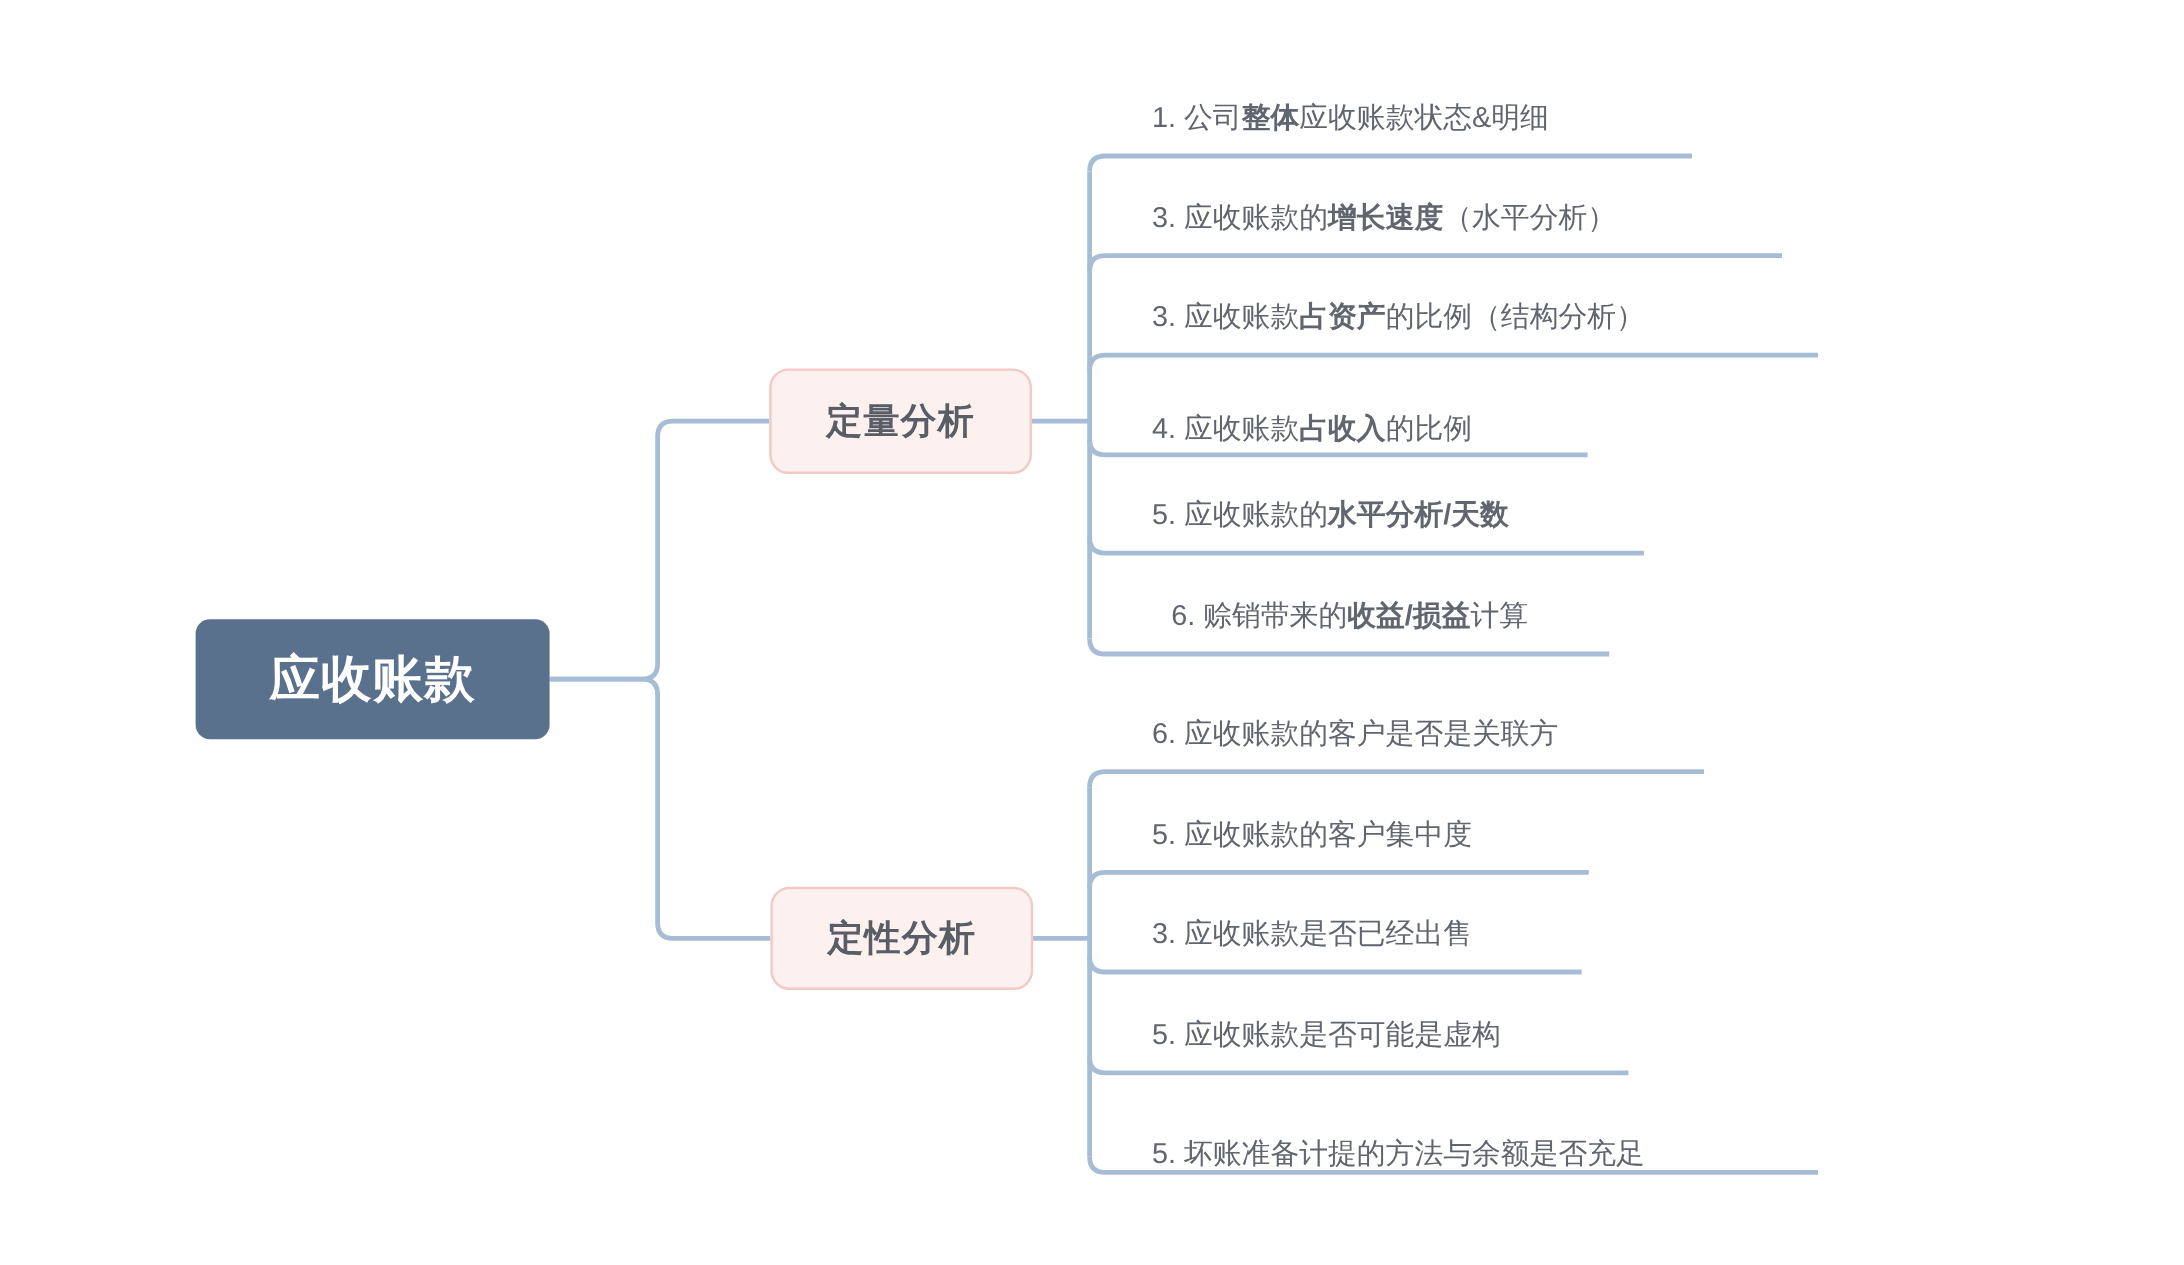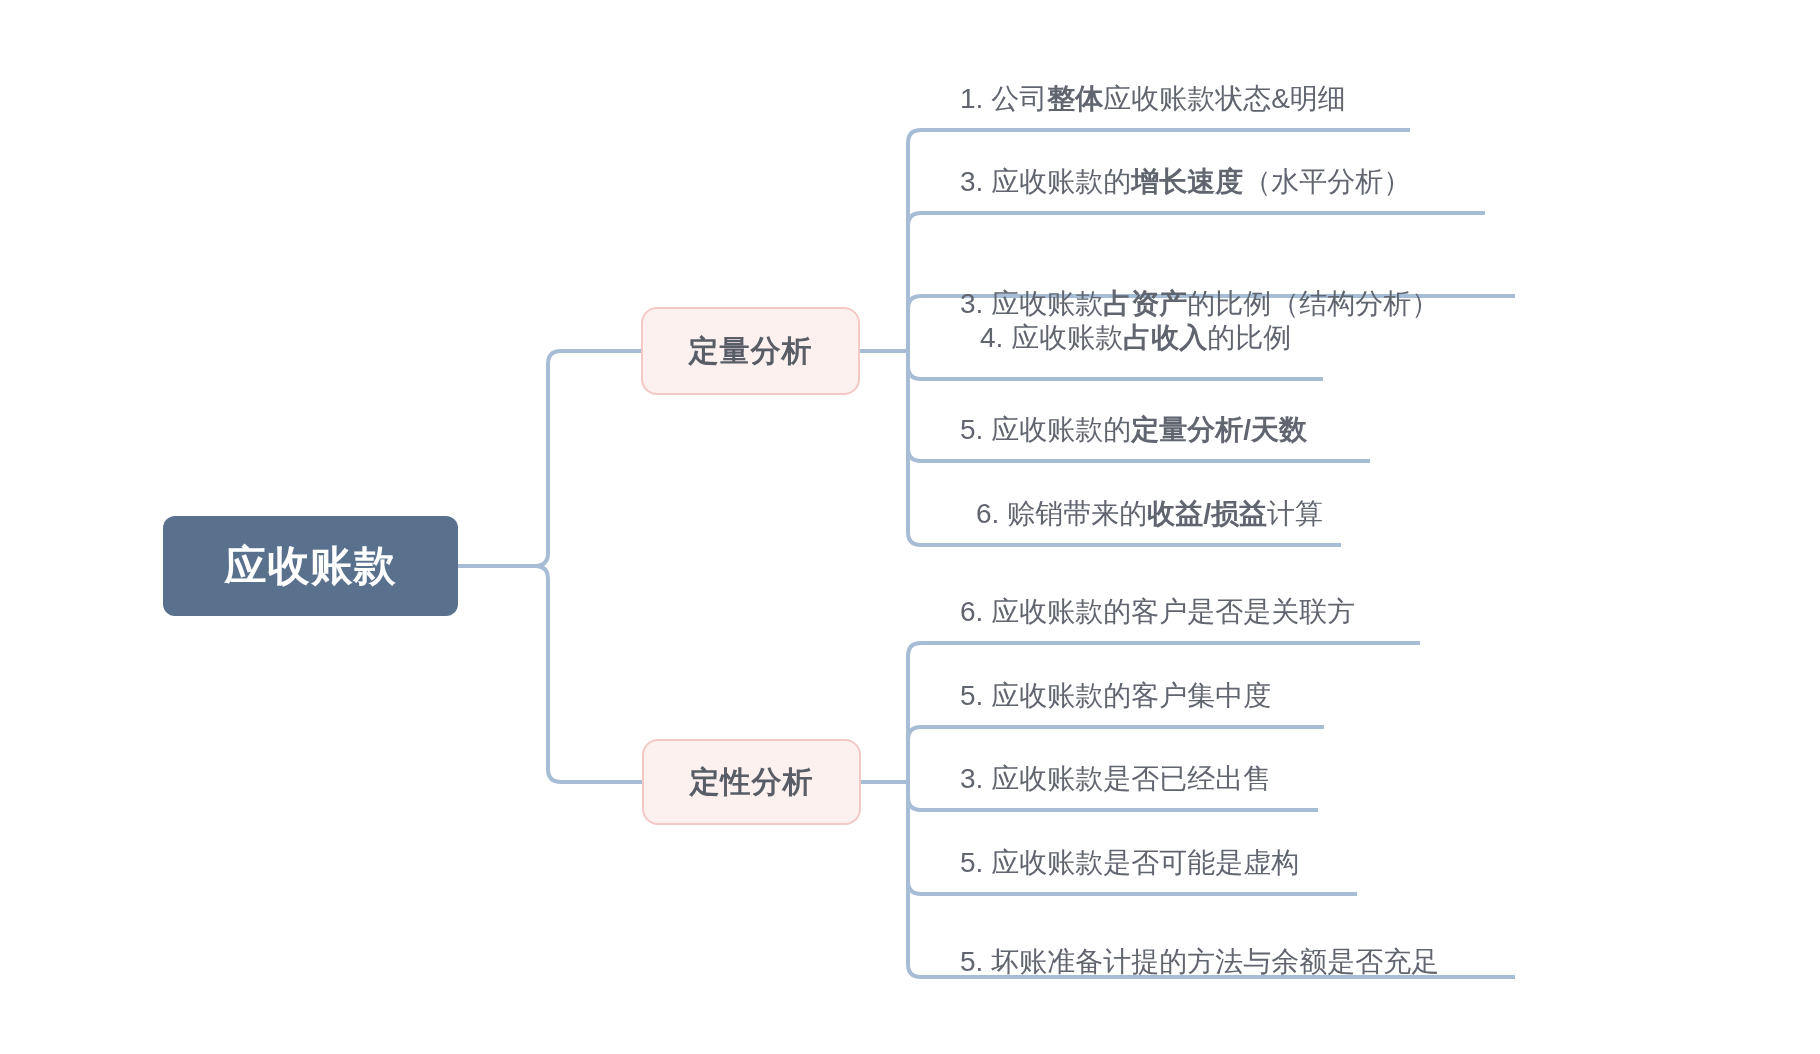--- a/index.html
+++ b/index.html
@@ -25,21 +25,21 @@
   }
   .branch-node{
     width:219px;background:var(--branch-fill);
     border:2px solid var(--branch-border);border-radius:16px;
     color:var(--branch-text);font-size:30px;font-weight:700;letter-spacing:1px;
   }
   #branch-0{left:641px;top:307px;height:88px;}
   #branch-1{left:642px;top:739px;height:86px;}
   .leaf-row{
     position:absolute;left:960px;height:38px;line-height:38px;
-    font-size:28px;color:var(--leaf-text);white-space:nowrap;
+    font-size:24px;color:var(--leaf-text);white-space:nowrap;
   }
   .leaf-row b{font-weight:700;}
 </style>
 </head>
 <body>
 
 <div id="canvas">
 
   <svg id="connector-svg" viewBox="0 0 1820 1054" fill="none">
 
@@ -73,23 +73,23 @@
     <span>定量分析</span>
   </div>
 
   <div class="node branch-node" id="branch-1">
     <span>定性分析</span>
   </div>
 
   <div id="leaves">
       <div class="leaf-row" style="top: 80px;"><span>1. 公司</span><b>整体</b><span>应收账款状态&amp;明细</span></div>
       <div class="leaf-row" style="top: 163px;"><span>3. 应收账款的</span><b>增长速度</b><span>（水平分析）</span></div>
-      <div class="leaf-row" style="top: 246px; margin-top: 39px;"><span>3. 应收账款</span><b>占资产</b><span>的比例（结构分析）</span></div>
-      <div class="leaf-row" style="top: 319px; margin-left: 20px;"><span>4. 应收账款</span><b>占收入</b><span>的比例</span></div>
-      <div class="leaf-row" style="top: 411px;"><span>5. 应收账款的</span><b>定量分析/天数</b></div>
+      <div class="leaf-row" style="top: 246px;"><span>3. 应收账款</span><b>占资产</b><span>的比例（结构分析）</span></div>
+      <div class="leaf-row" style="top: 339px;"><span>4. 应收账款</span><b>占收入</b><span>的比例</span></div>
+      <div class="leaf-row" style="top: 411px;"><span>5. 应收账款的</span><b>水平分析/天数</b></div>
       <div class="leaf-row" style="top: 495px; margin-left: 16px;"><span>6. 赊销带来的</span><b>收益/损益</b><span>计算</span></div>
       <div class="leaf-row" style="top: 593px;"><span>6. 应收账款的客户是否是关联方</span></div>
       <div class="leaf-row" style="top: 677px;"><span>5. 应收账款的客户集中度</span></div>
       <div class="leaf-row" style="top: 760px;"><span>3. 应收账款是否已经出售</span></div>
       <div class="leaf-row" style="top: 844px;"><span>5. 应收账款是否可能是虚构</span></div>
       <div class="leaf-row" style="top: 943px;"><span>5. 坏账准备计提的方法与余额是否充足</span></div>
     </div>
 
 </div>
 

